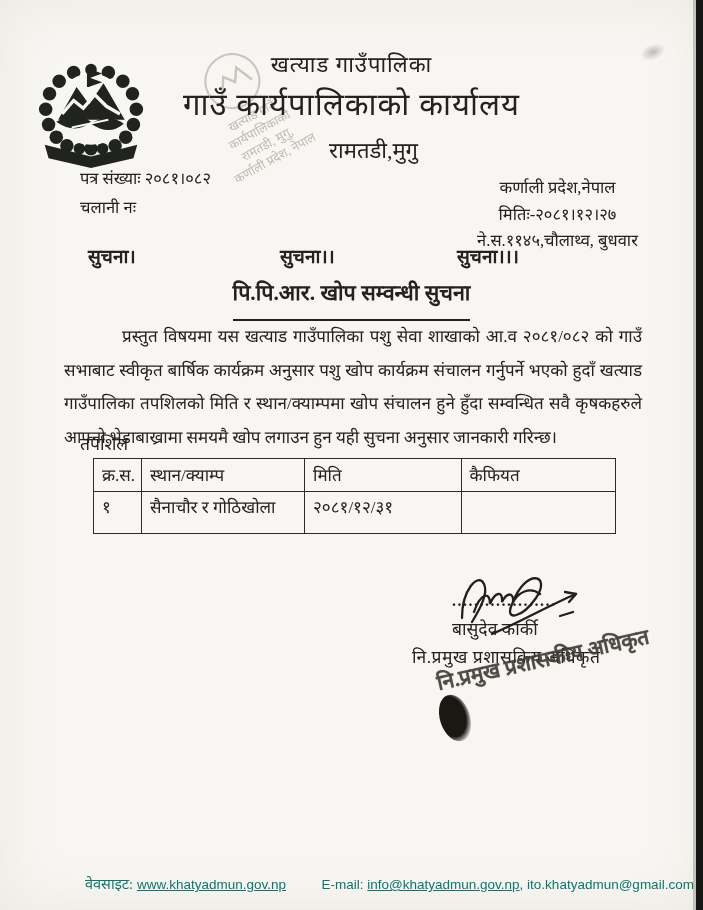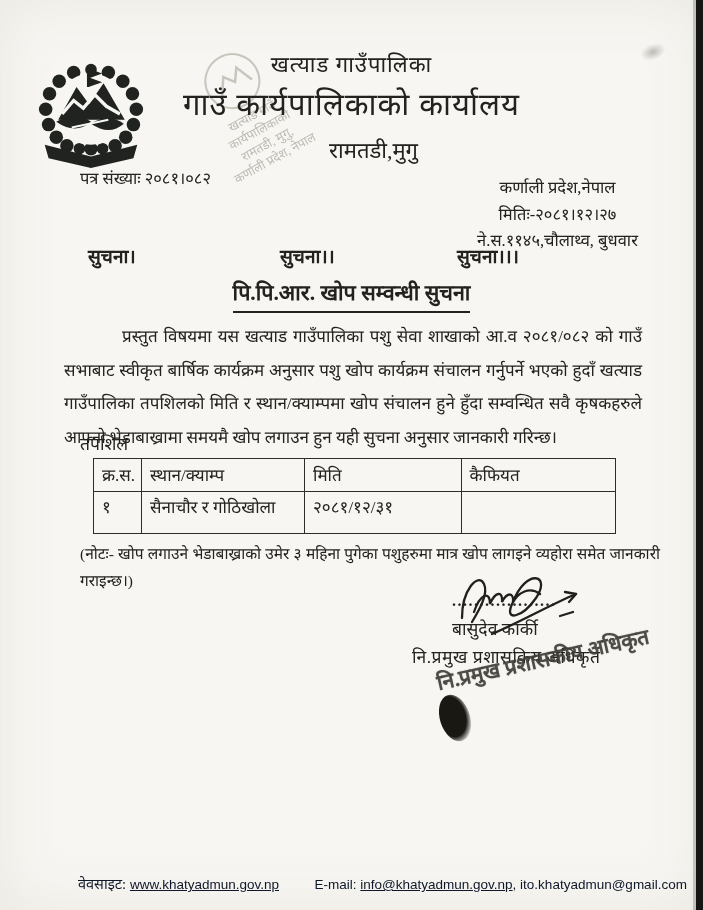--- a/index.html
+++ b/index.html
@@ -31,21 +31,21 @@
     font-size:31px;letter-spacing:1px;}
   .hdr-address{position:absolute;left:0;top:134px;width:100%;text-align:center;font-size:22px;margin-left:22px;}
   .meta-left{position:absolute;left:80px;top:164px;font-size:16.5px;line-height:29px;}
   .meta-right{position:absolute;left:450px;top:175px;width:215px;text-align:center;
     font-size:16.5px;line-height:26.5px;}
   
   .suchana{position:absolute;top:243px;font-size:19px;font-weight:600;}
   .suchana.s1{left:88px;}.suchana.s2{left:280px;}.suchana.s3{left:457px;}
   .title{position:absolute;left:0;top:277px;width:100%;text-align:center;
     font-size:21.5px;font-weight:700;}
-  .title span{border-bottom:2px solid #24221f;padding-bottom:6px;}
+  .title span{border-bottom:2px solid #24221f;padding-bottom:14px;}
   .body-par{position:absolute;left:64px;top:320px;width:578px;
     font-size:17px;line-height:33.5px;text-align:justify;text-indent:58px;}
   .tapasil{position:absolute;left:80px;top:431px;font-size:17.5px;}
   
   table.sched{position:absolute;left:93px;top:458px;width:523px;
     border-collapse:collapse;font-size:17px;border-radius:20px;}
   table.sched th,table.sched td{border:1.6px solid #2e2c28;text-align:left;
     font-weight:normal;padding:2px 6px 4px 8px;}
   table.sched thead th{height:26px;}
   table.sched tbody td{height:34px;vertical-align:top;padding-top:3px;}
@@ -59,22 +59,22 @@
   .sig-name{position:absolute;left:452px;top:616px;font-size:17.5px;}
   .sig-desig{position:absolute;left:412px;top:644px;font-size:17.5px;letter-spacing:.5px;}
   .stamp-text{position:absolute;left:440px;top:668px;width:280px;
     transform:rotate(-12.5deg);transform-origin:left bottom;
     font-size:21px;font-weight:600;color:rgba(62,60,54,.82);
     text-shadow:0 0 1px rgba(62,60,54,.55);white-space:nowrap;}
   .stamp-blob{position:absolute;left:440px;top:694px;width:30px;height:48px;
     border-radius:50%;transform:rotate(-18deg);
     background:radial-gradient(ellipse at 40% 45%,#191813 0%,#191813 55%,rgba(25,24,19,0) 78%);}
   
-  .footer{position:absolute;left:78px;top:873px;width:590px;
-    font-family:"Liberation Sans",sans-serif;font-size:13.5px;color:#0f172a;white-space:nowrap;}
+  .footer{position:absolute;left:85px;top:873px;width:590px;
+    font-family:"Liberation Sans",sans-serif;font-size:13.5px;color:#0f766e;white-space:nowrap;}
   .footer .dev{font-family:"Liberation Serif",serif;font-size:14.5px;}
   .footer .u{text-decoration:underline;}
   .footer .gap{display:inline-block;width:28px;}
 </style>
 </head>
 <body>
 
 <div class="page">
 
   <div class="scan-edge"></div>
@@ -128,20 +128,21 @@
     <div class="wm-line">रामतडी, मुगु,</div>
     <div class="wm-line">कर्णाली प्रदेश, नेपाल</div>
   </div>
 
   <div class="hdr-municipality">खत्याड गाउँपालिका</div>
   <div class="hdr-office">गाउँ कार्यपालिकाको कार्यालय</div>
   <div class="hdr-address">रामतडी,मुगु</div>
 
   <div class="meta-left">
     <div>पत्र संख्याः २०८१।०८२</div>
+    <div>चलानी नः</div>
   </div>
   <div class="meta-right">
     <div>कर्णाली प्रदेश,नेपाल</div>
     <div>मितिः-२०८१।१२।२७</div>
     <div>ने.स.११४५,चौलाथ्व, बुधवार</div>
   </div>
 
   <div class="suchana s1">सुचना।</div>
   <div class="suchana s2">सुचना।।</div>
   <div class="suchana s3">सुचना।।।</div>
@@ -172,21 +173,20 @@
     <tbody>
       <tr>
         <td>१</td>
         <td>सैनाचौर र गोठिखोला</td>
         <td>२०८१/१२/३१</td>
         <td></td>
       </tr>
     </tbody>
   </table>
 
-  <div class="note">(नोटः- खोप लगाउने भेडाबाख्राको उमेर ३ महिना पुगेका पशुहरुमा मात्र खोप लागइने व्यहोरा समेत जानकारी गराइन्छ।)</div>
 
   <svg class="sig-svg" width="210" height="100" viewBox="0 0 210 100" fill="none" stroke="#22201c" stroke-width="2.3" stroke-linecap="round">
     <path d="M34,66 C34,38 50,20 56,32 C61,42 50,60 44,70"></path>
     <path d="M46,60 C52,42 62,38 62,52 C67,40 75,38 74,50 C79,40 86,40 85,50"></path>
     <path d="M85,50 C98,16 124,22 108,46 C94,66 76,70 84,52 C90,40 102,34 112,42"></path>
     <path d="M64,82 C92,70 124,52 148,42"></path>
     <path d="M148,42 l-11,-2 m11,2 l-7,8"></path>
     <path d="M132,64 l13,-4"></path>
   </svg>
   <div class="sig-dots">...................</div>

